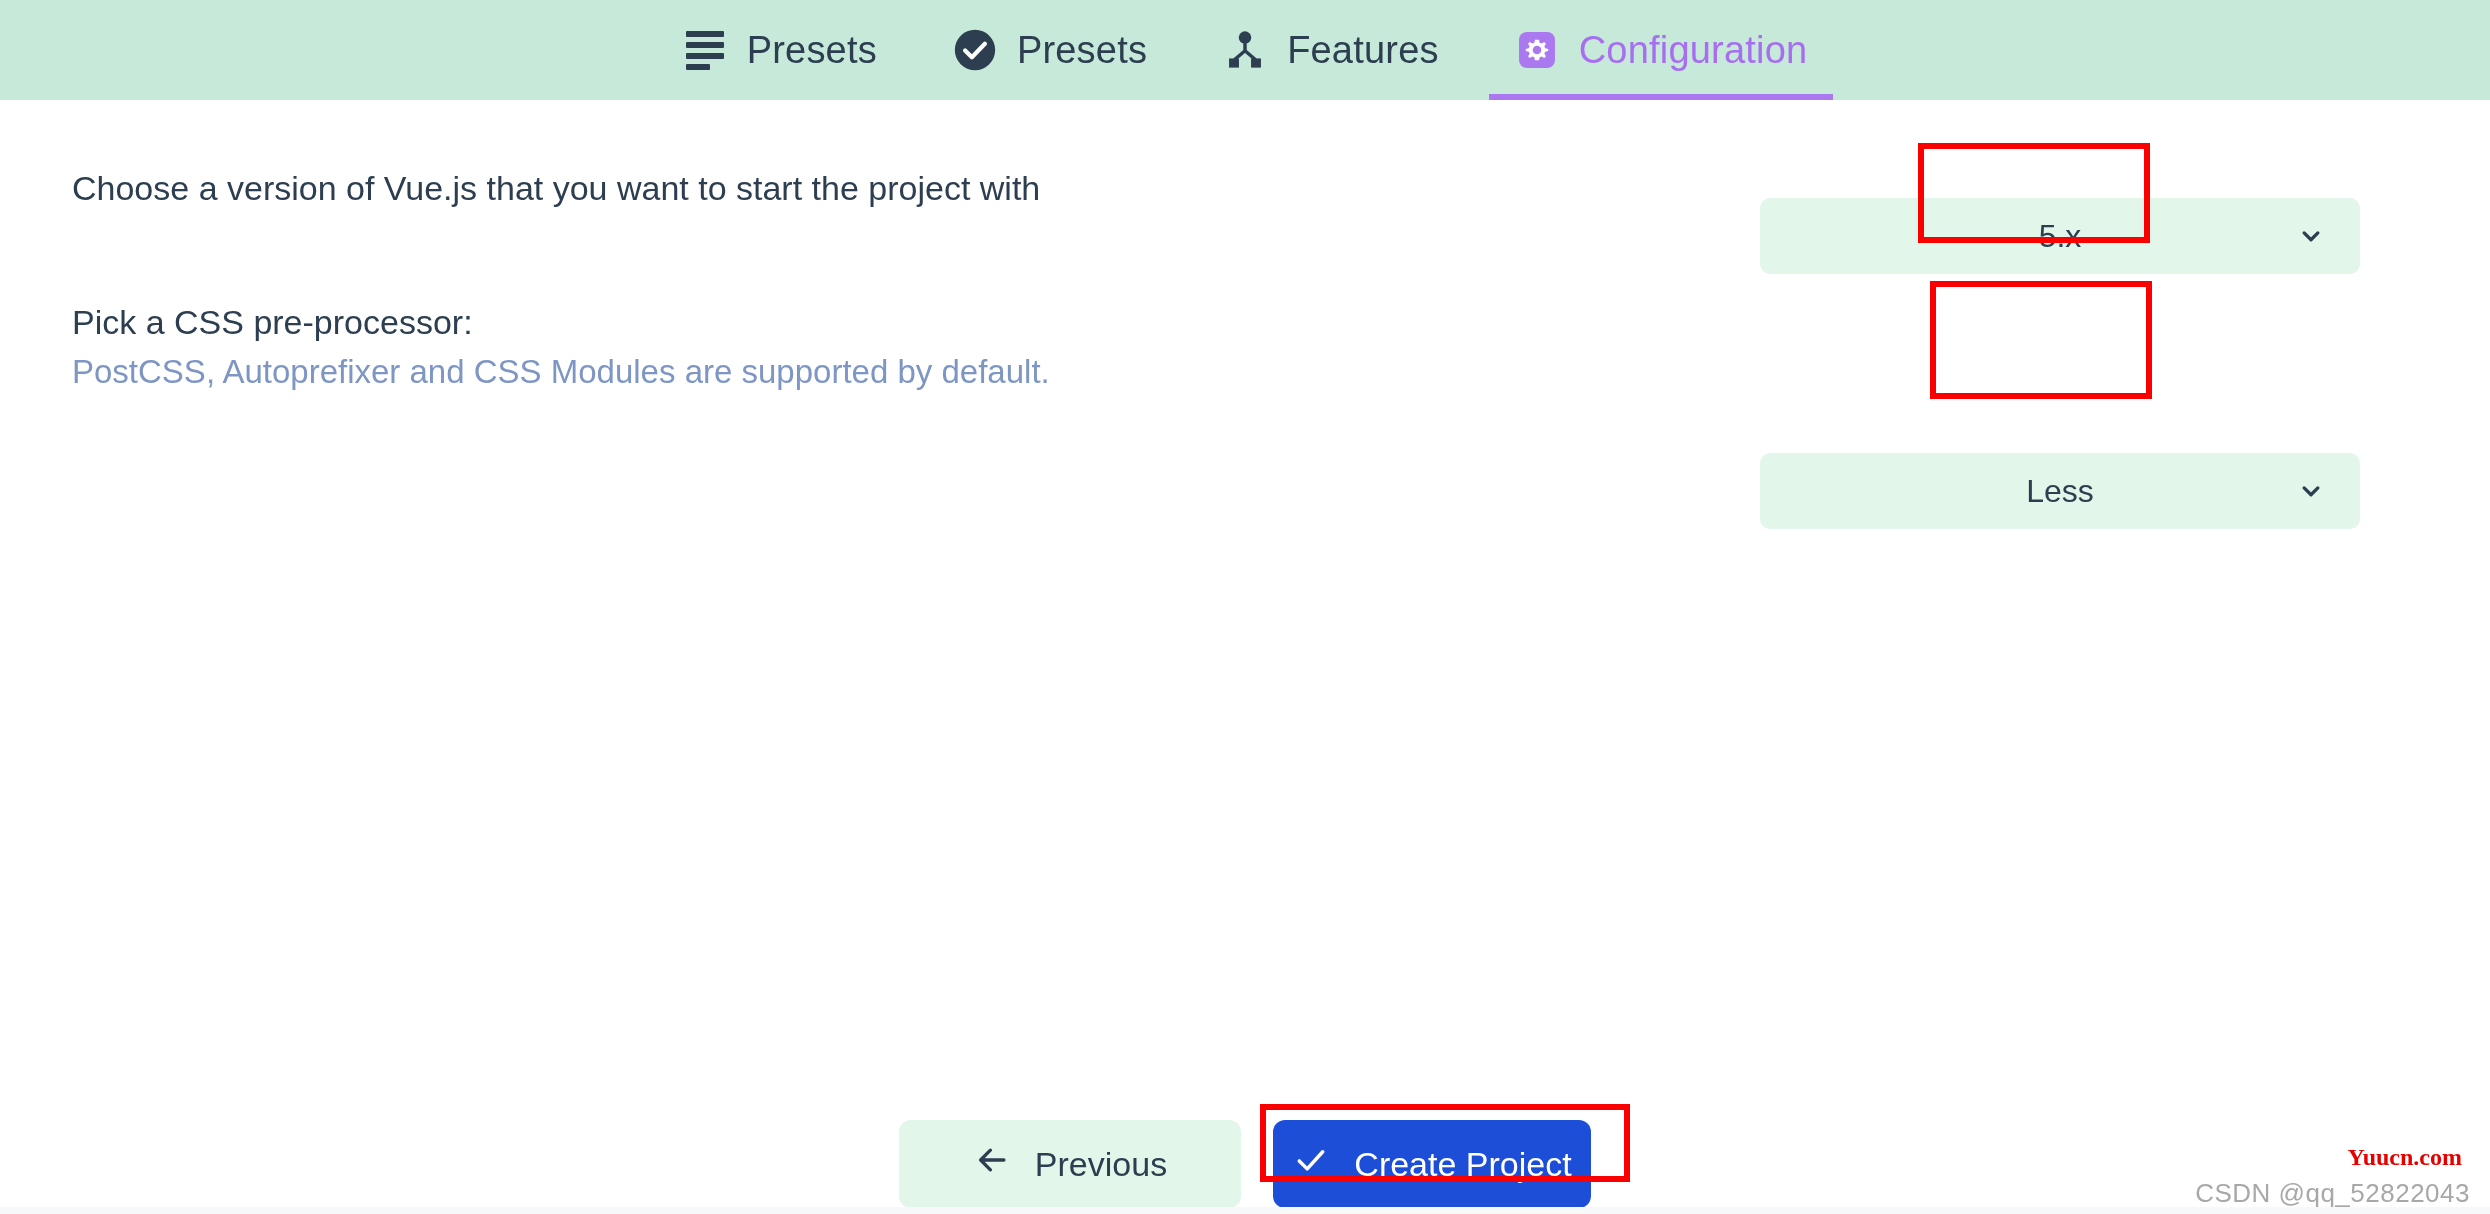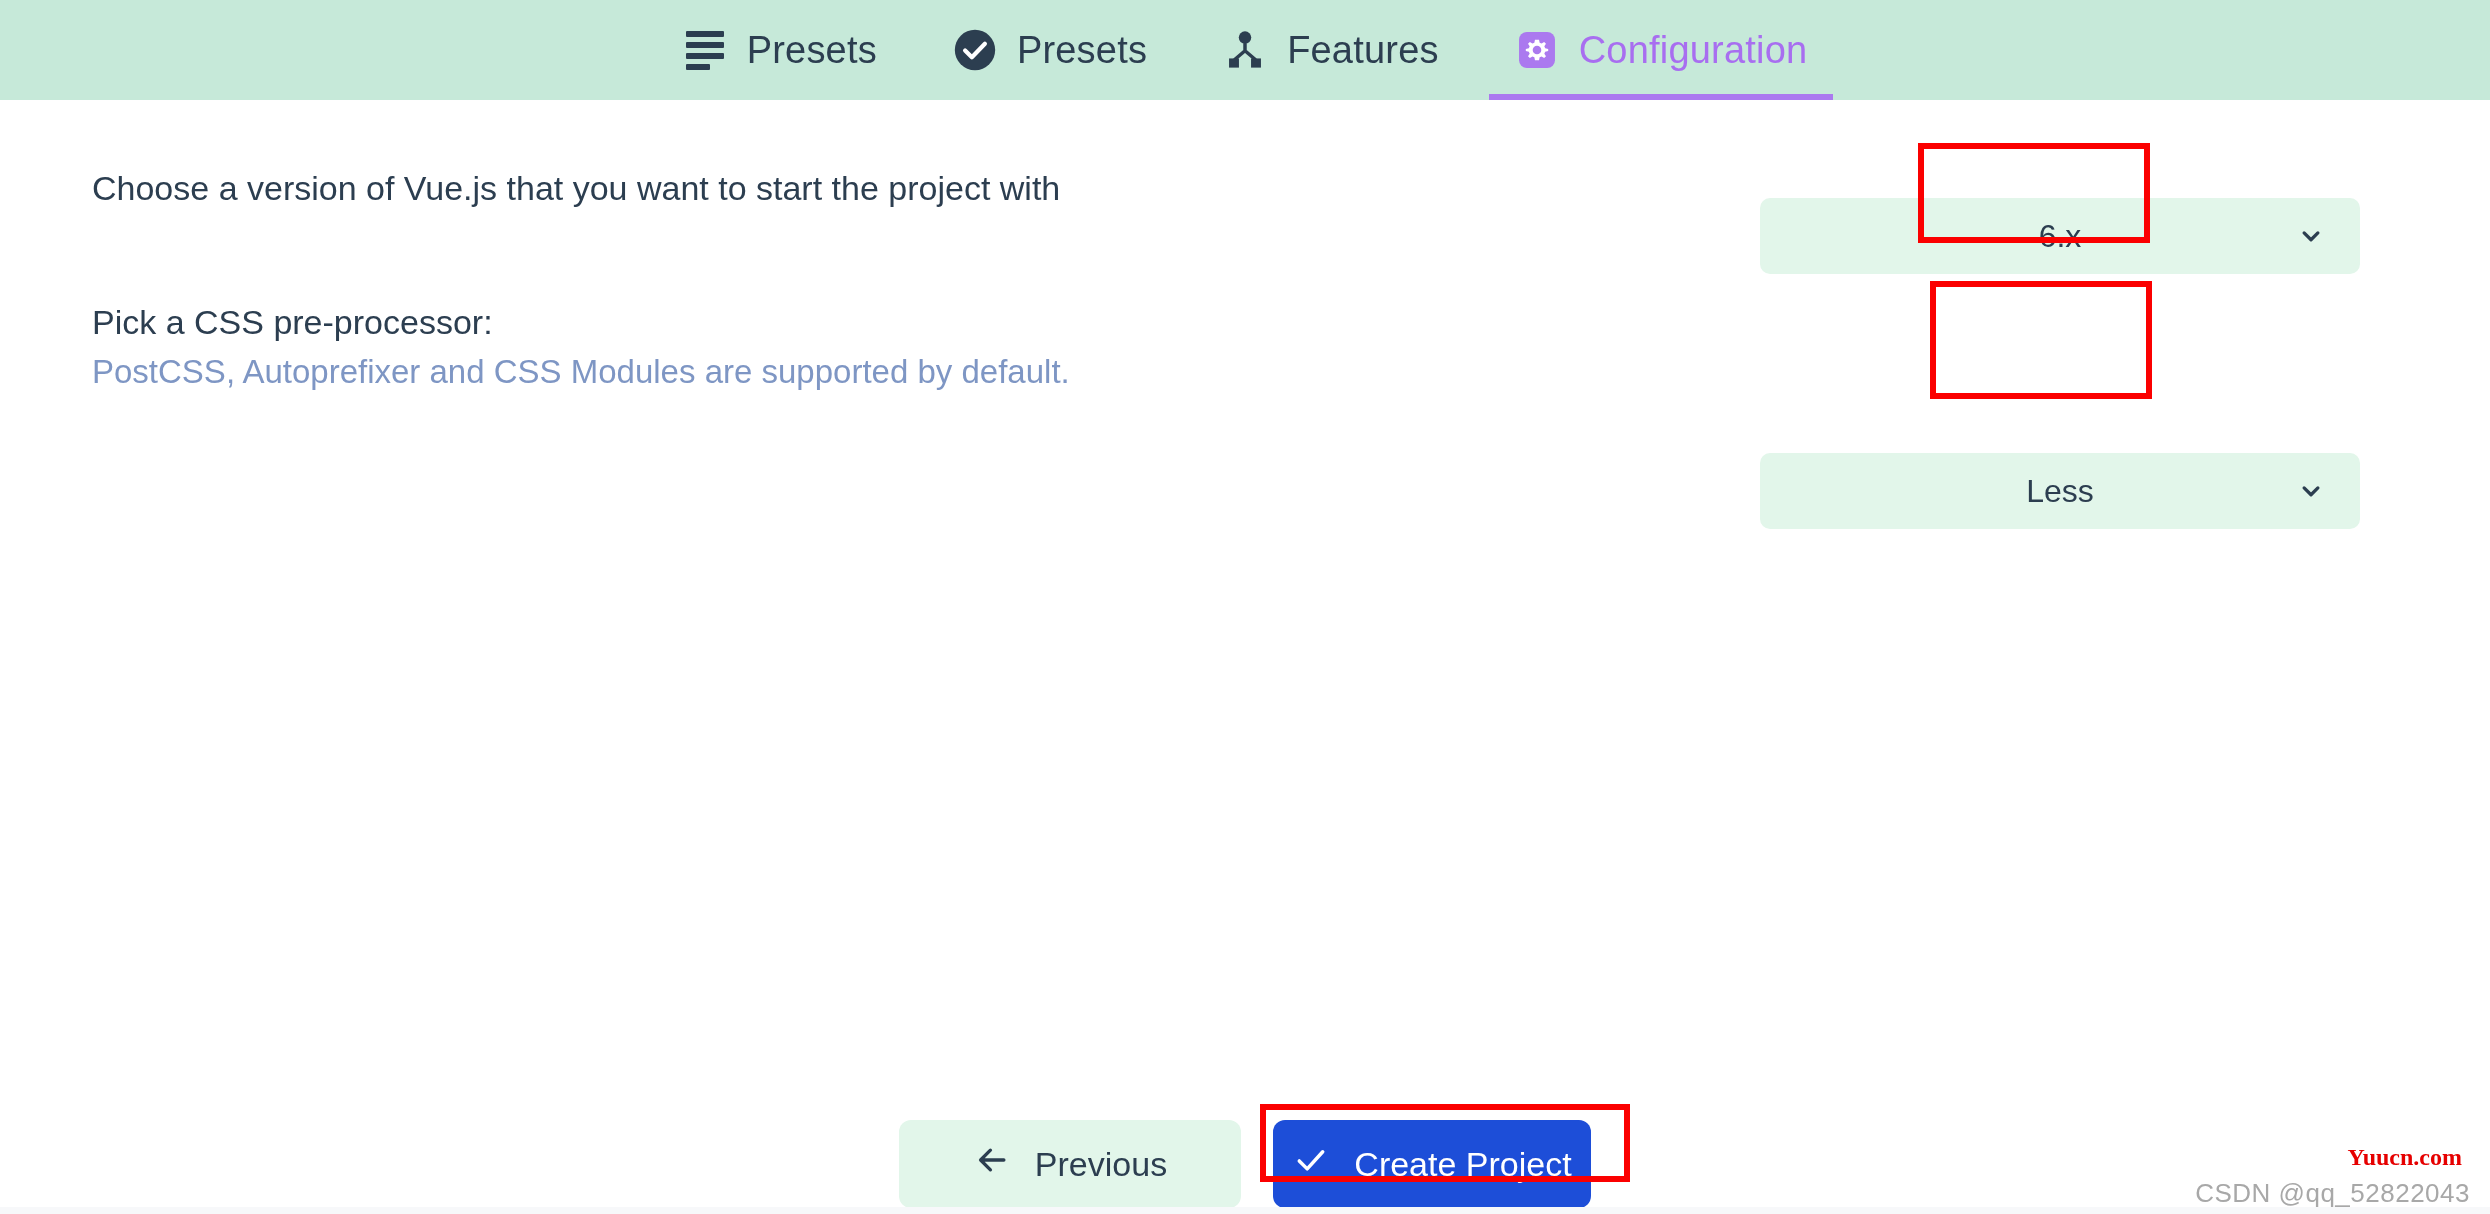--- a/index.html
+++ b/index.html
@@ -99,21 +99,21 @@
     left: 0;
     width: 2490px;
     display: flex;
     align-items: flex-start;
   }
   .qrow-1 { top: 66px; }
   .qrow-2 { top: 200px; }
 
   .qtext {
     position: absolute;
-    left: 92px;
+    left: 72px;
     max-width: 1600px;
   }
 
   .qtext .main {
     font-size: 34px;
     color: #2c3e50;
     line-height: 1.35;
     white-space: nowrap;
   }
   .qtext .sub {
@@ -300,21 +300,21 @@
 
   </div>
 
   <div class="content">
 
     <div class="qrow qrow-1">
       <div class="qtext">
         <div class="main">Choose a version of Vue.js that you want to start the project with</div>
       </div>
       <div class="select select-1">
-        <span class="select-value">6.x</span>
+        <span class="select-value">5.x</span>
         <span class="select-caret">
           <svg width="30" height="30" viewBox="0 0 24 24">
             <path d="M6.5 9.5 L12 15 L17.5 9.5" fill="none" stroke="#2c3e50" stroke-width="2.6" stroke-linecap="round" stroke-linejoin="round"></path>
           </svg>
         </span>
       </div>
     </div>
 
     <div class="qrow qrow-2">
       <div class="qtext">

